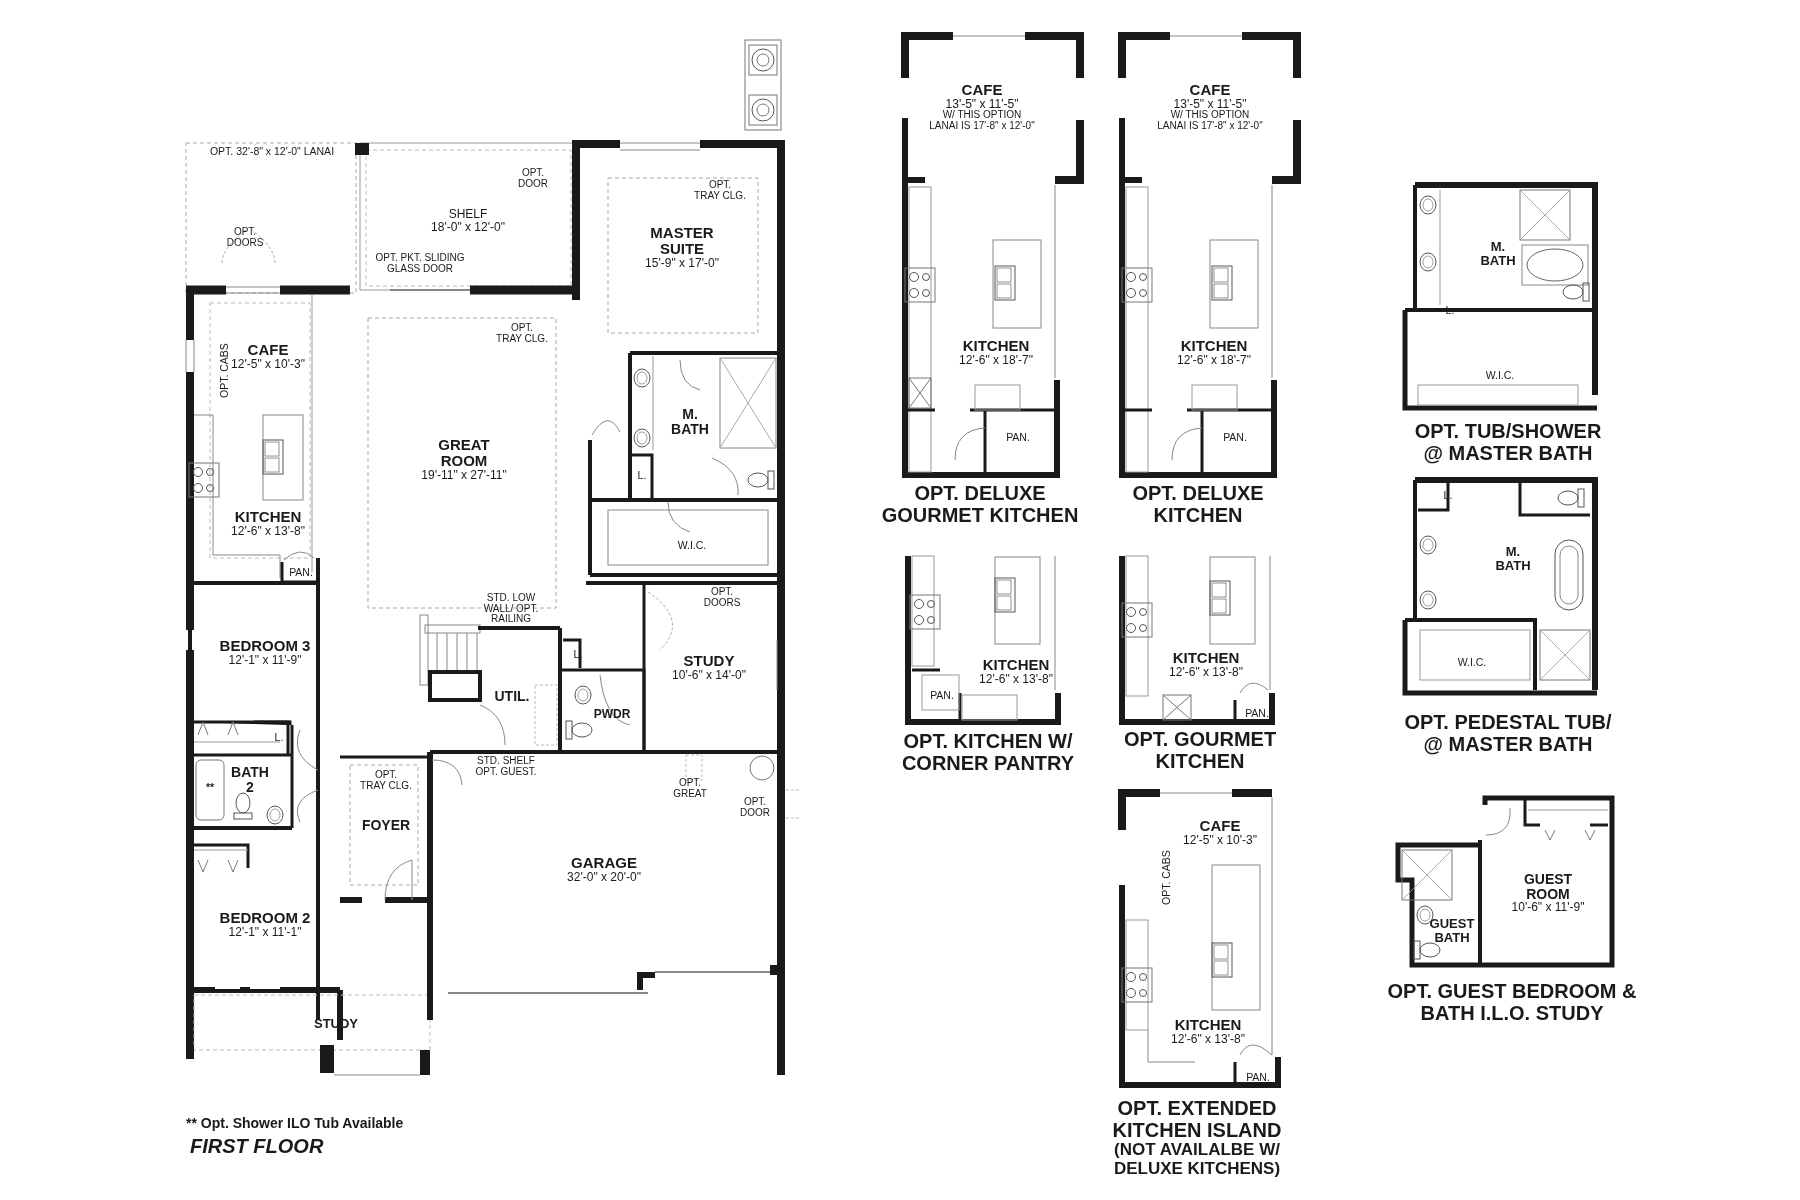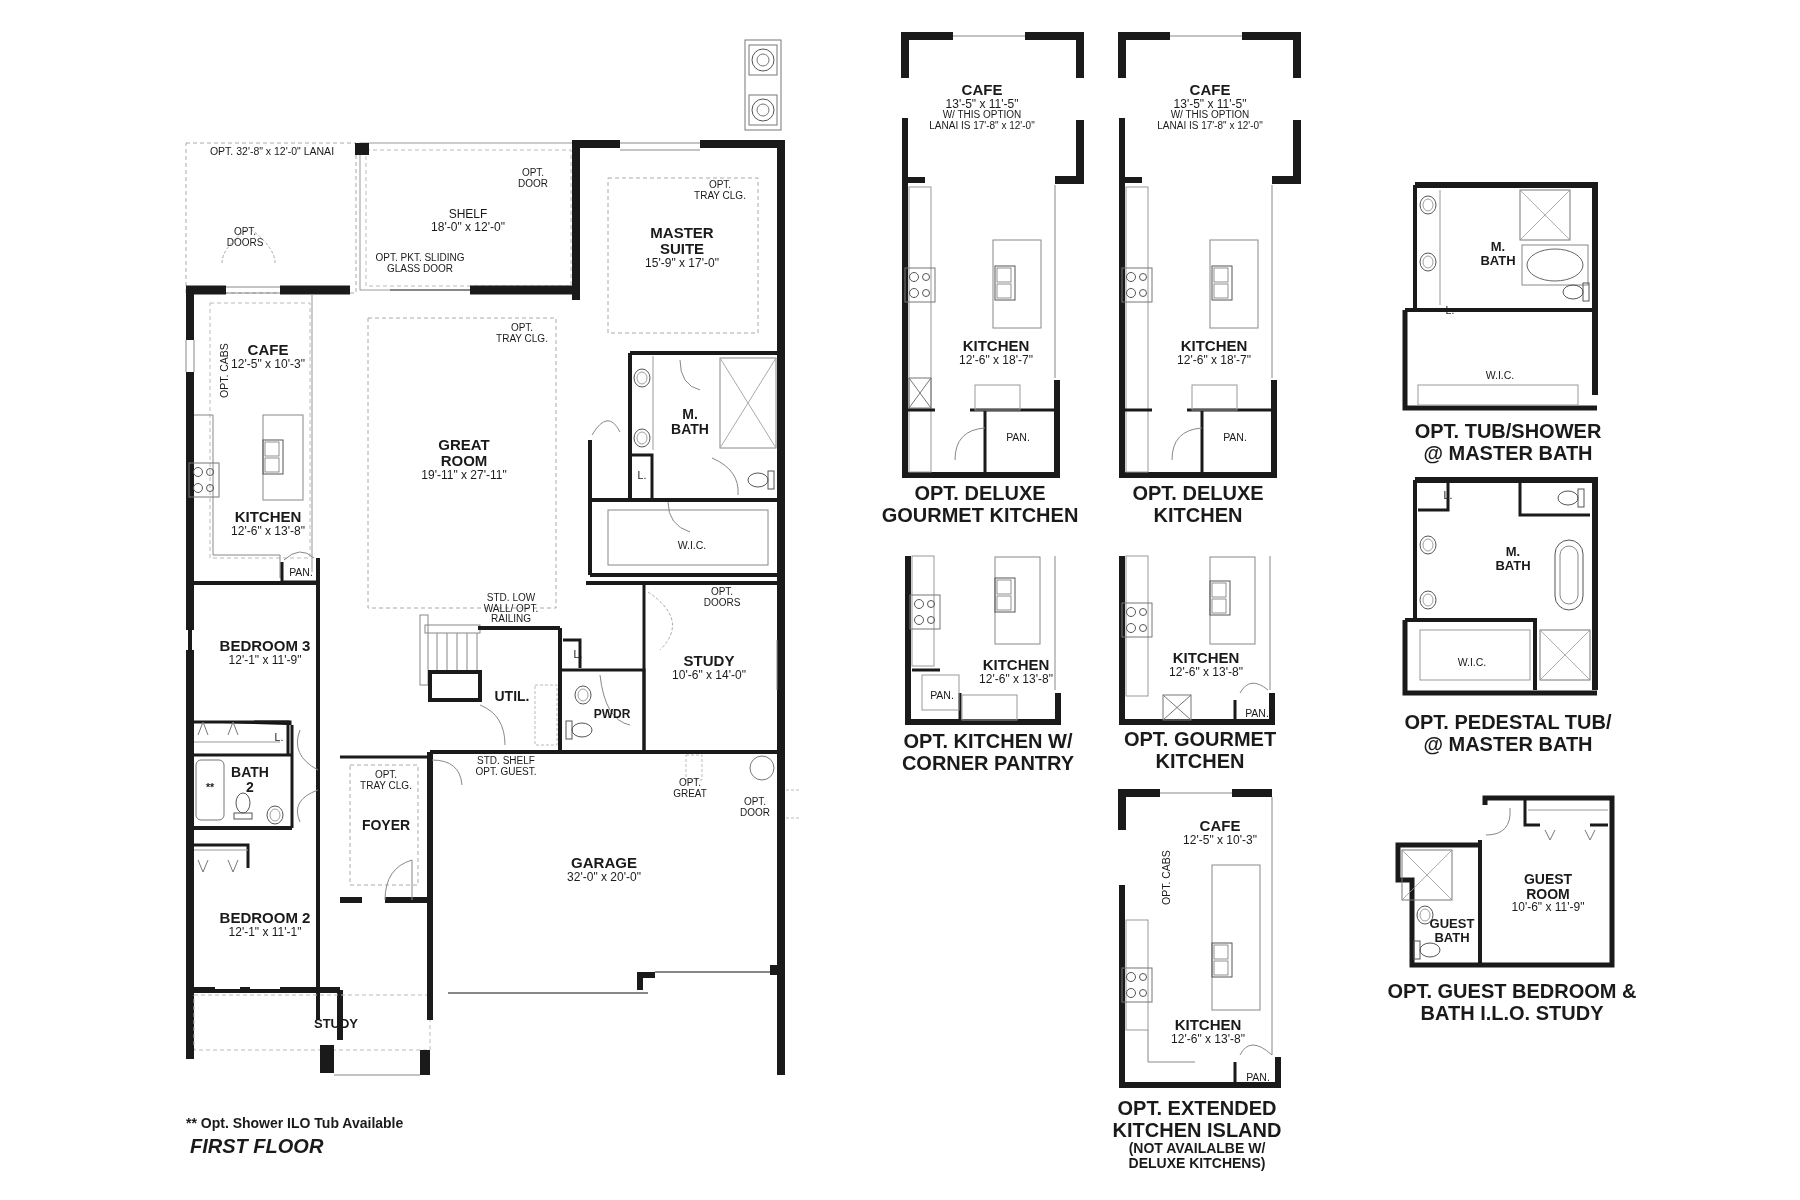--- a/index.html
+++ b/index.html
@@ -4,21 +4,21 @@
 <style>
   html,body{margin:0;padding:0;background:#fff;}
   body{width:1800px;height:1200px;position:relative;overflow:hidden;font-family:"Liberation Sans",sans-serif;color:#1a1a1a;}
   svg{position:absolute;left:0;top:0;}
   .lbl{position:absolute;text-align:center;font-weight:bold;line-height:1.05;white-space:nowrap;transform:translateX(-50%);}
   .rn{font-size:15px;font-weight:bold;}
   .dm{font-size:12px;font-weight:normal;display:block;}
   .sm{font-size:10px;font-weight:normal;display:block;}
   .note{position:absolute;font-size:10.5px;font-weight:normal;line-height:1.05;text-align:center;transform:translateX(-50%);white-space:nowrap;}
   .opt-title{position:absolute;font-size:20px;font-weight:bold;text-align:center;line-height:1.1;transform:translateX(-50%);white-space:nowrap;}
-  .opt-sub{display:block;font-size:14px;}
+  .opt-sub{display:block;font-size:17px;}
   .vert{position:absolute;font-size:10.5px;transform:rotate(-90deg);transform-origin:left top;white-space:nowrap;}
   .floor-note{position:absolute;font-size:14px;font-weight:bold;}
   .floor-title{position:absolute;font-size:20px;font-weight:bold;}
 </style>
 </head>
 <body>
 
 <svg width="1800" height="1200" viewBox="0 0 1800 1200">
   <defs>
     <g id="burner">

